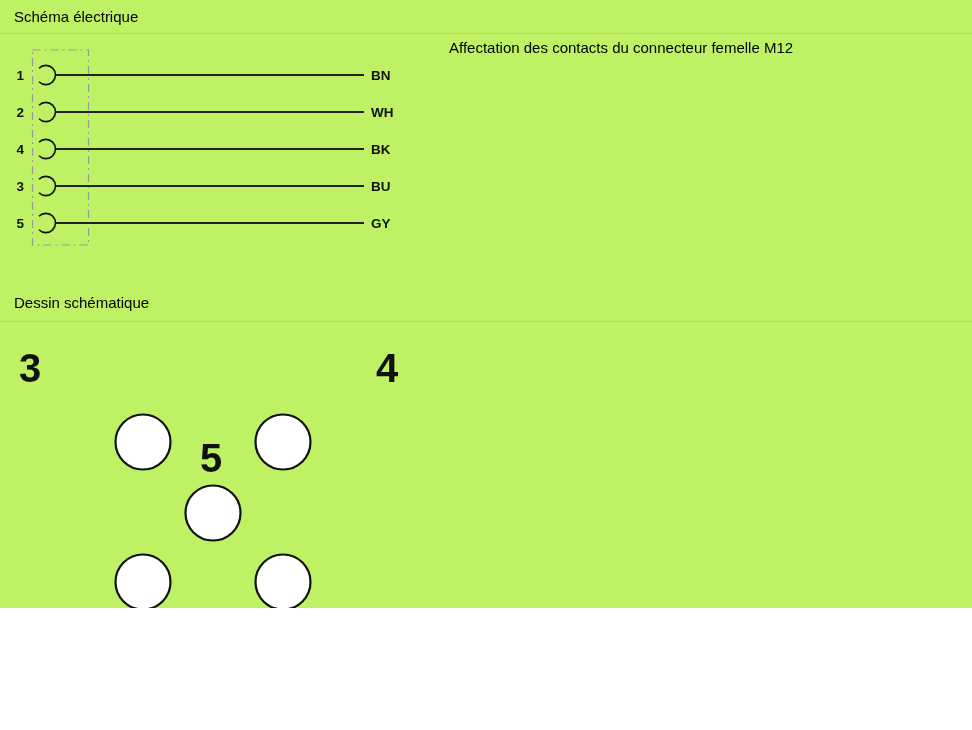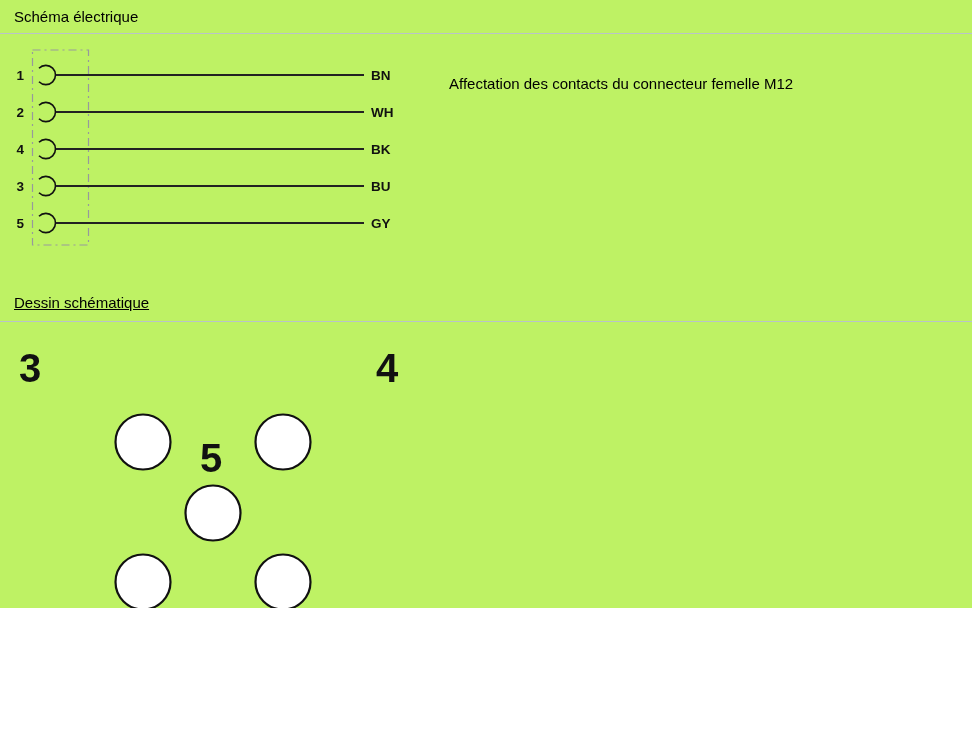--- a/index.html
+++ b/index.html
@@ -19,39 +19,39 @@
   }
   .sec-title {
     position: absolute;
     left: 14px;
     font-size: 15px;
     line-height: 21px;
     color: #000000;
     white-space: nowrap;
   }
   #title-1 { top: 6px; }
-  #title-2 { top: 292px; text-decoration: underline; }
+  #title-2 { top: 292px; }
   .separator {
     position: absolute;
     left: 0;
     width: 972px;
     height: 1px;
     background: #b9c3c9;
   }
   #sep-1 { top: 33px; }
   #sep-2 { top: 321px; }
   .caption {
     position: absolute;
     left: 449px;
     width: 523px;
     font-size: 15px;
     line-height: 21px;
     color: #000000;
   }
-  #caption-1 { top: 37px; margin-top: 36px; }
+  #caption-1 { top: 37px; }
   #caption-2 { top: 323px; }
   #schematic-svg {
     position: absolute;
     left: 0;
     top: 40px;
   }
   #connector-svg {
     position: absolute;
     left: 0;
     top: 330px;

